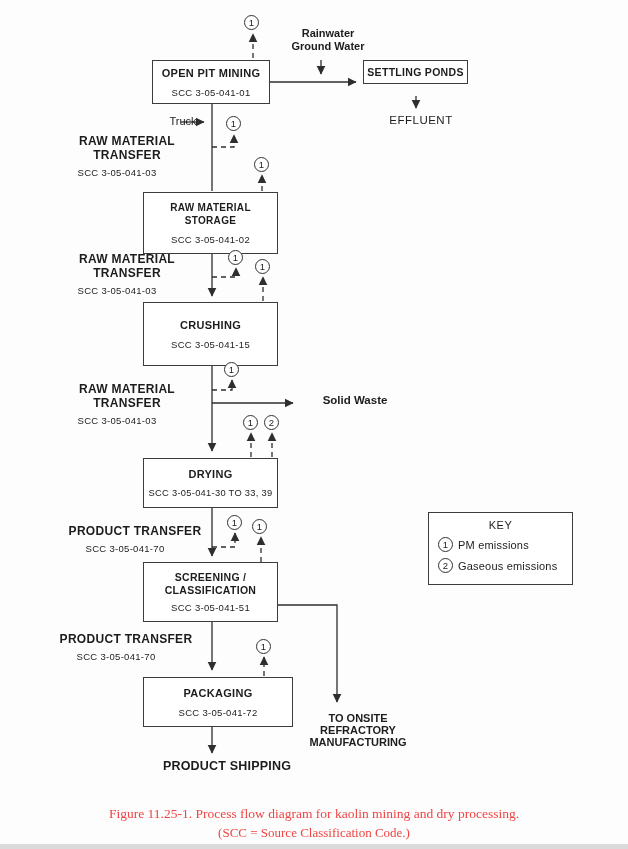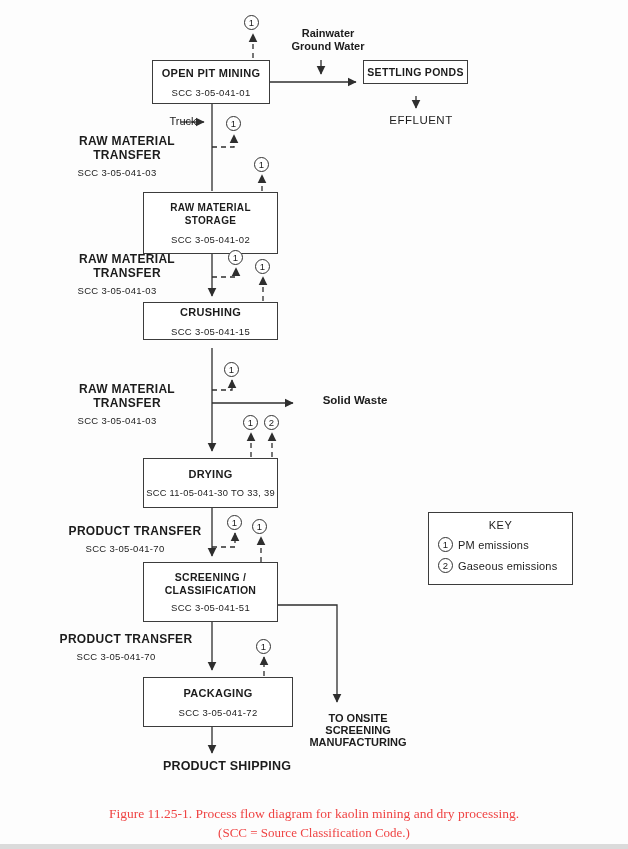--- a/index.html
+++ b/index.html
@@ -89,28 +89,28 @@
 
   <div class="box" style="left:363px;top:60px;width:105px;height:24px;">
     <div class="t" style="font-size:10.5px;">SETTLING PONDS</div>
   </div>
 
   <div class="box" style="left:143px;top:192px;width:135px;height:62px;">
     <div class="t" style="font-size:10px;">RAW MATERIAL STORAGE</div>
     <div class="s">SCC 3-05-041-02</div>
   </div>
 
-  <div class="box" style="left:143px;top:302px;width:135px;height:38px;">
+  <div class="box" style="left:143px;top:302px;width:135px;height:64px;">
     <div class="t">CRUSHING</div>
     <div class="s">SCC 3-05-041-15</div>
   </div>
 
   <div class="box" style="left:143px;top:458px;width:135px;height:50px;">
     <div class="t">DRYING</div>
-    <div class="s" style="font-size:9.3px;">SCC 11-05-041-30 TO 33, 39</div>
+    <div class="s" style="font-size:9.3px;">SCC 3-05-041-30 TO 33, 39</div>
   </div>
 
   <div class="box tight" style="left:143px;top:562px;width:135px;height:60px;">
     <div class="t" style="font-size:10.5px;">SCREENING /</div>
     <div class="t" style="font-size:10.5px;">CLASSIFICATION</div>
     <div class="s">SCC 3-05-041-51</div>
   </div>
 
   <div class="box" style="left:143px;top:677px;width:150px;height:50px;">
     <div class="t">PACKAGING</div>
@@ -140,21 +140,21 @@
 
   <div class="ann" style="left:278px;top:27px;width:100px;font-size:11px;font-weight:700;line-height:13px;">
     <div>Rainwater</div>
     <div>Ground Water</div>
   </div>
   <div class="ann" style="left:145px;top:115px;width:36px;font-size:11px;margin-left:20px;">Truck</div>
   <div class="ann" style="left:376px;top:114px;width:90px;font-size:11.5px;letter-spacing:.5px;">EFFLUENT</div>
   <div class="ann" style="left:305px;top:394px;width:100px;font-size:11.5px;font-weight:700;text-align:center;">Solid Waste</div>
   <div class="ann" style="left:299px;top:712px;width:118px;font-size:11px;font-weight:700;line-height:12px;">
     <div>TO ONSITE</div>
-    <div>SCREENING</div>
+    <div>REFRACTORY</div>
     <div>MANUFACTURING</div>
   </div>
   <div class="ann" style="left:156px;top:759px;width:142px;font-size:12.5px;font-weight:700;letter-spacing:.2px;">PRODUCT SHIPPING</div>
 
   <div class="cnum abs" style="left:244px;top:15px;">1</div>
   <div class="cnum abs" style="left:226px;top:116px;">1</div>
   <div class="cnum abs" style="left:254px;top:157px;">1</div>
   <div class="cnum abs" style="left:228px;top:250px;">1</div>
   <div class="cnum abs" style="left:255px;top:259px;">1</div>
   <div class="cnum abs" style="left:224px;top:362px;">1</div>

